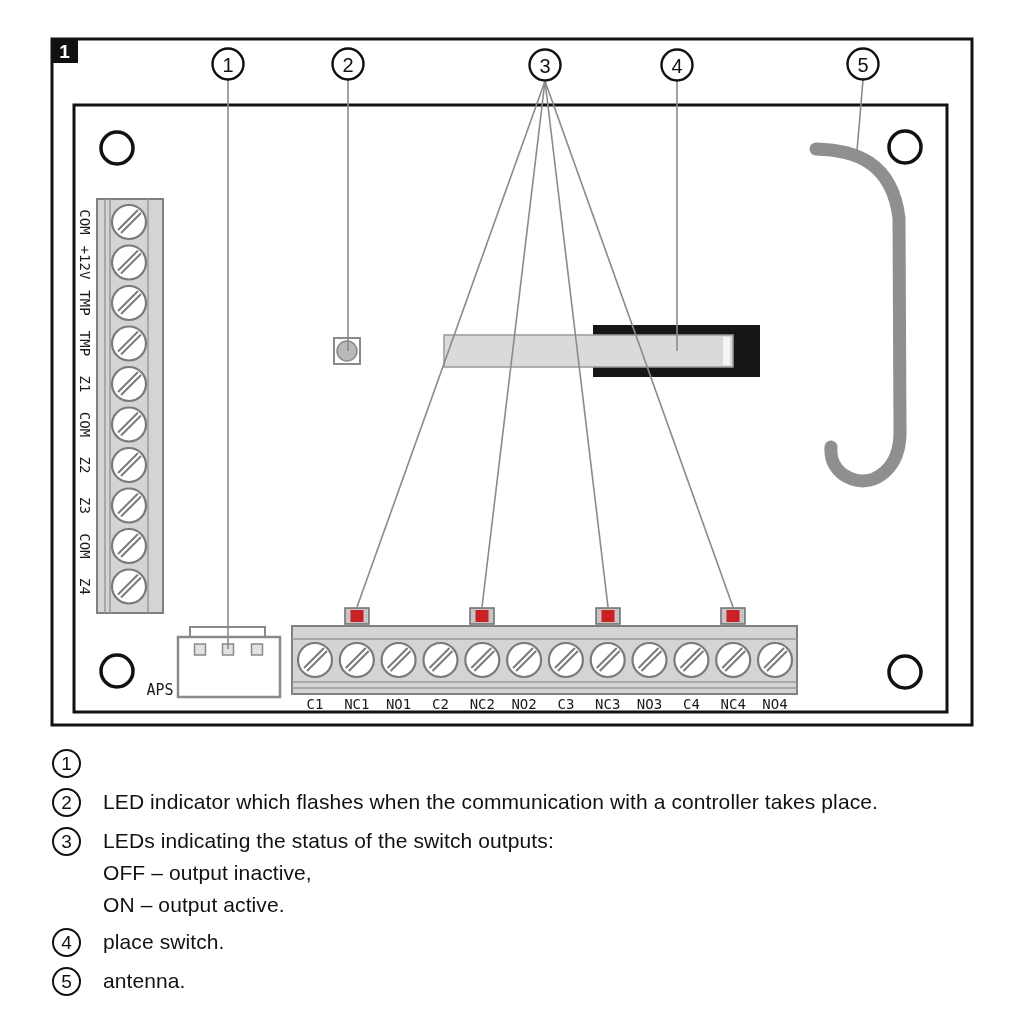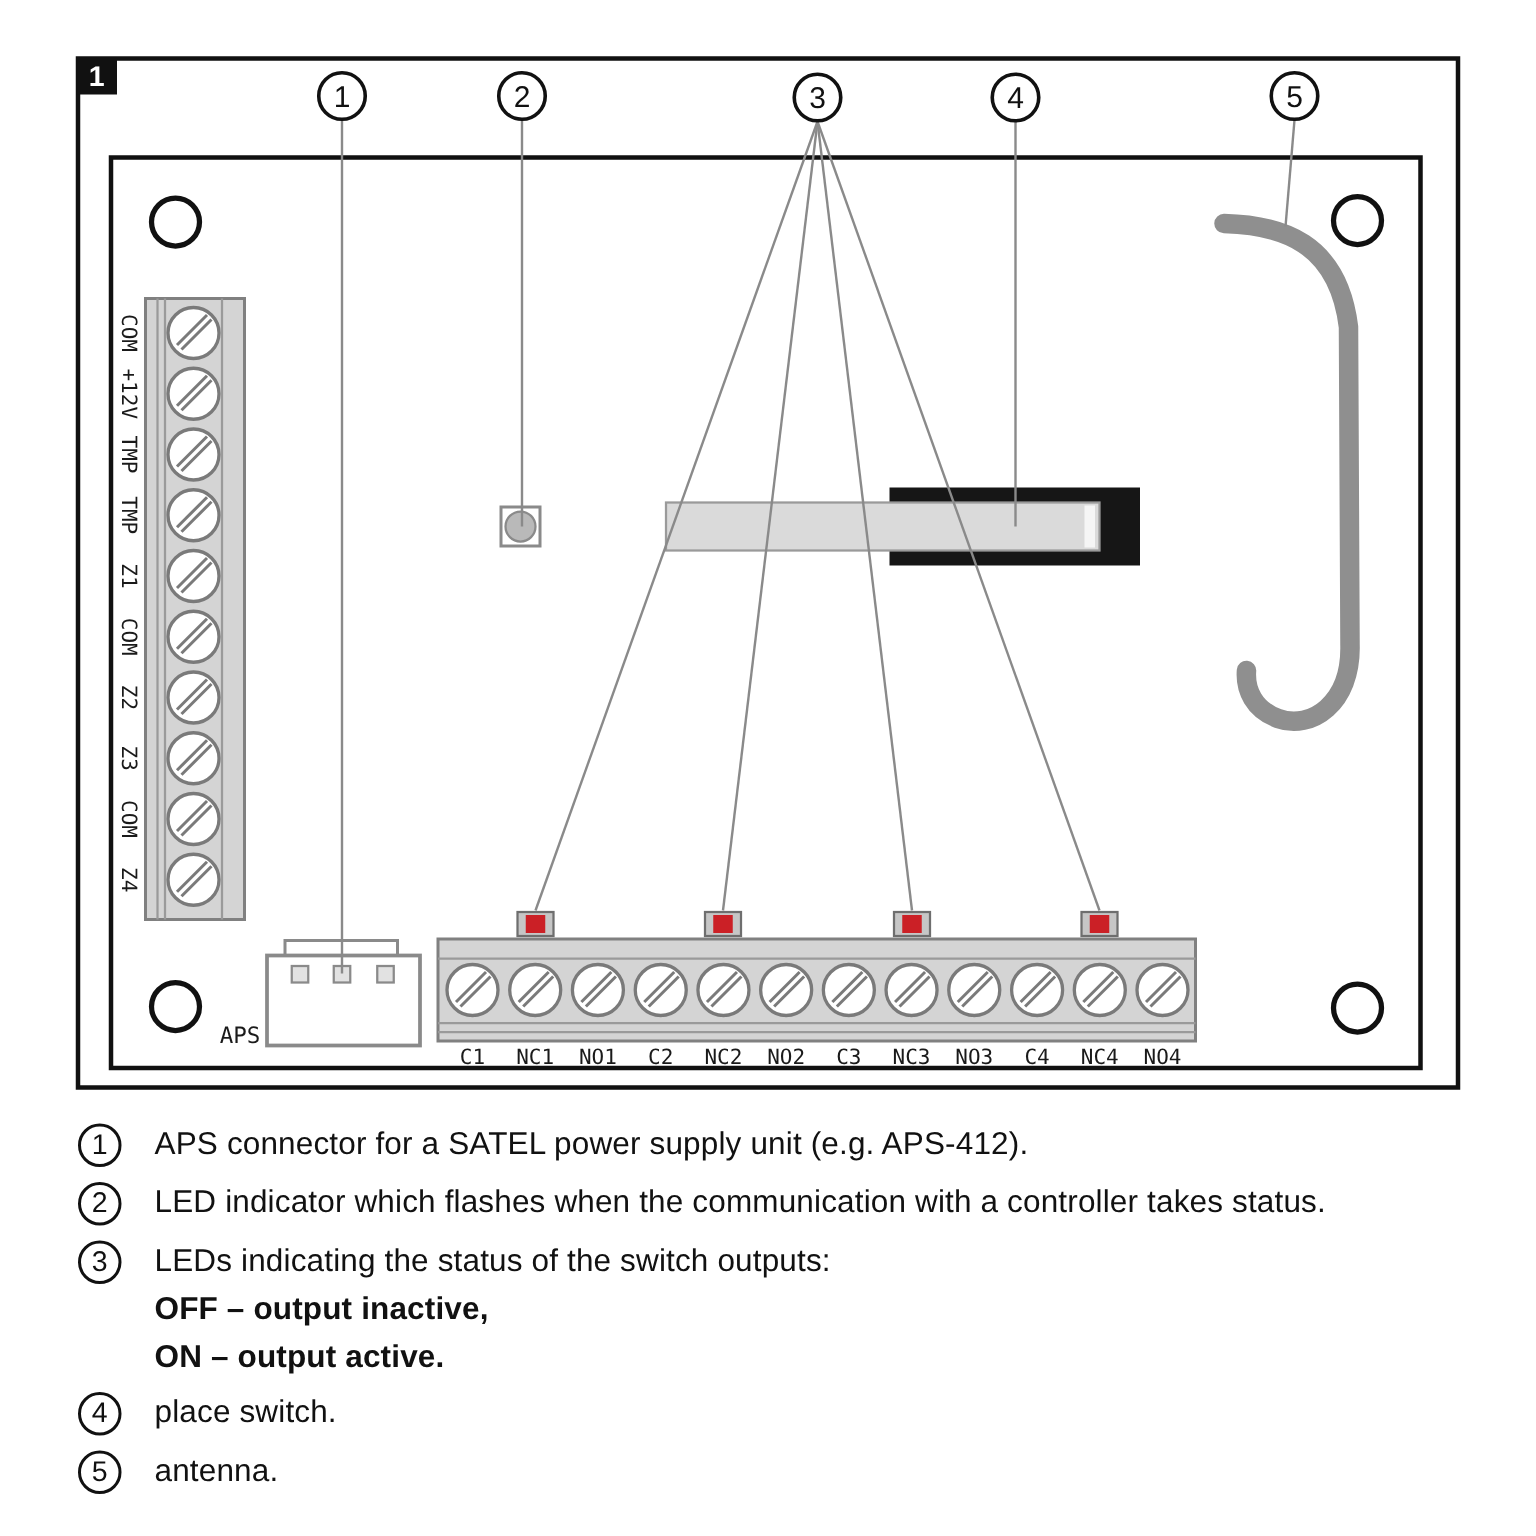--- a/index.html
+++ b/index.html
@@ -9,21 +9,21 @@
   svg text{user-select:none;}
   .mono{font-family:"DejaVu Sans Mono",monospace;font-size:14px;fill:#1a1a1a;}
   .aps-text{font-family:"DejaVu Sans Mono",monospace;font-size:15px;fill:#1a1a1a;}
   .callnum{font-family:"Liberation Sans",sans-serif;font-size:20px;fill:#111;}
   .fignum{font-family:"Liberation Sans",sans-serif;font-size:19px;font-weight:bold;fill:#ffffff;}
   .legend-row{position:absolute;display:flex;align-items:center;height:38px;}
   .legend-circle{width:29px;height:29px;box-sizing:border-box;border:2.3px solid #111;
         border-radius:50%;display:flex;align-items:center;justify-content:center;
         font-size:19px;line-height:1;flex:0 0 auto;background:#fff;}
   .legend-text{font-size:21px;margin-left:22px;white-space:nowrap;letter-spacing:0.1px;}
-  .legend-text.cont{margin-left:0;font-weight:bold;}
+  .legend-text.cont{margin-left:0;}
 </style>
 </head>
 <body>
 
 <div class="page">
 
   <svg class="diagram-svg" width="1024" height="740" viewBox="0 0 1024 740">
     <defs>
       <g id="screw">
         <circle r="17" fill="#ffffff" stroke="#7a7a7a" stroke-width="2.2"></circle>
@@ -182,25 +182,24 @@
       <g>
         <circle cx="863" cy="64" r="15.5" fill="#ffffff" stroke="#111" stroke-width="2.4"></circle>
         <text class="callnum" x="863" y="65" text-anchor="middle" dominant-baseline="central">5</text>
       </g>
     </g>
   </svg>
 
   <div>
     <div class="legend-row" style="left:52px;top:744px;">
       <div class="legend-circle">1</div>
-      <div class="legend-text">APS connector for a SATEL power supply unit (e.g. APS-412).</div>
     </div>
     <div class="legend-row" style="left:52px;top:783px;">
       <div class="legend-circle">2</div>
-      <div class="legend-text">LED indicator which flashes when the communication with a controller takes status.</div>
+      <div class="legend-text">LED indicator which flashes when the communication with a controller takes place.</div>
     </div>
     <div class="legend-row" style="left:52px;top:822px;">
       <div class="legend-circle">3</div>
       <div class="legend-text">LEDs indicating the status of the switch outputs:</div>
     </div>
     <div class="legend-row" style="left:103px;top:854px;">
       <div class="legend-text cont">OFF – output inactive,</div>
     </div>
     <div class="legend-row" style="left:103px;top:886px;">
       <div class="legend-text cont">ON – output active.</div>

